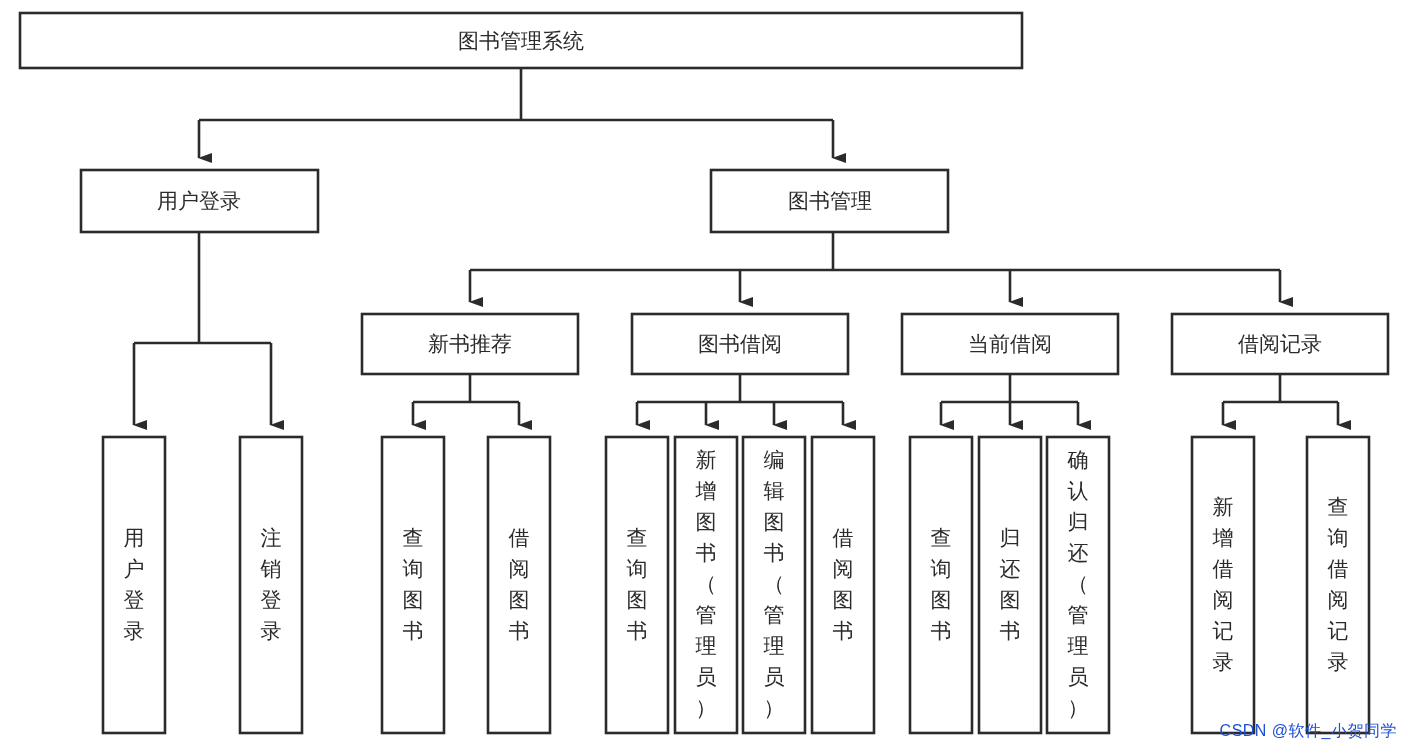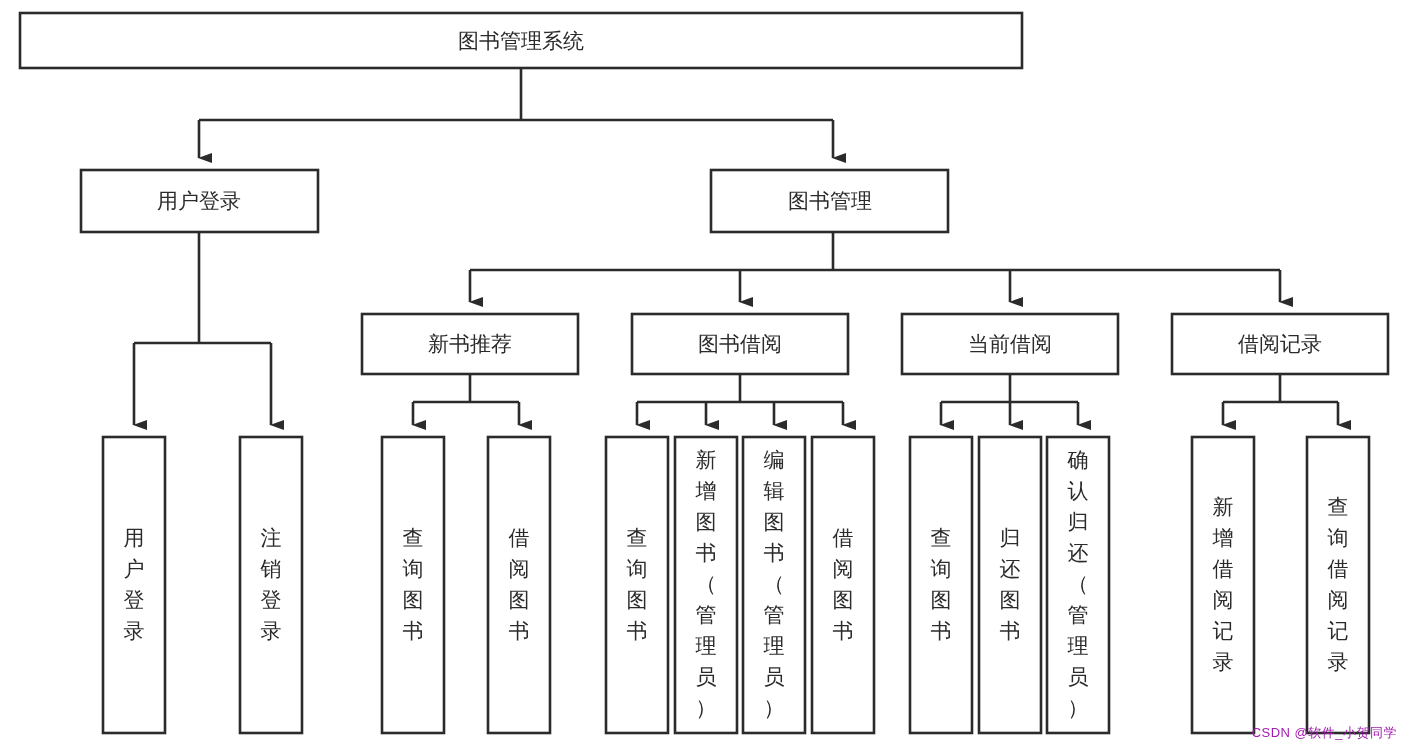--- a/index.html
+++ b/index.html
@@ -51,22 +51,22 @@
     fill: none;
     stroke-linecap: butt;
   }
   .arrow-head {
     fill: #2b2b2b;
   }
   .watermark {
     position: absolute;
     right: 8px;
     bottom: 5px;
-    color: #a21caf;
-    font-size: 13px;
+    color: #1d4ed8;
+    font-size: 16px;
     font-family: "Liberation Sans", "DejaVu Sans", sans-serif;
     letter-spacing: 0.5px;
     white-space: nowrap;
     user-select: none;
   }
 </style>
 </head>
 <body>
 
 <div id="diagram-root">

